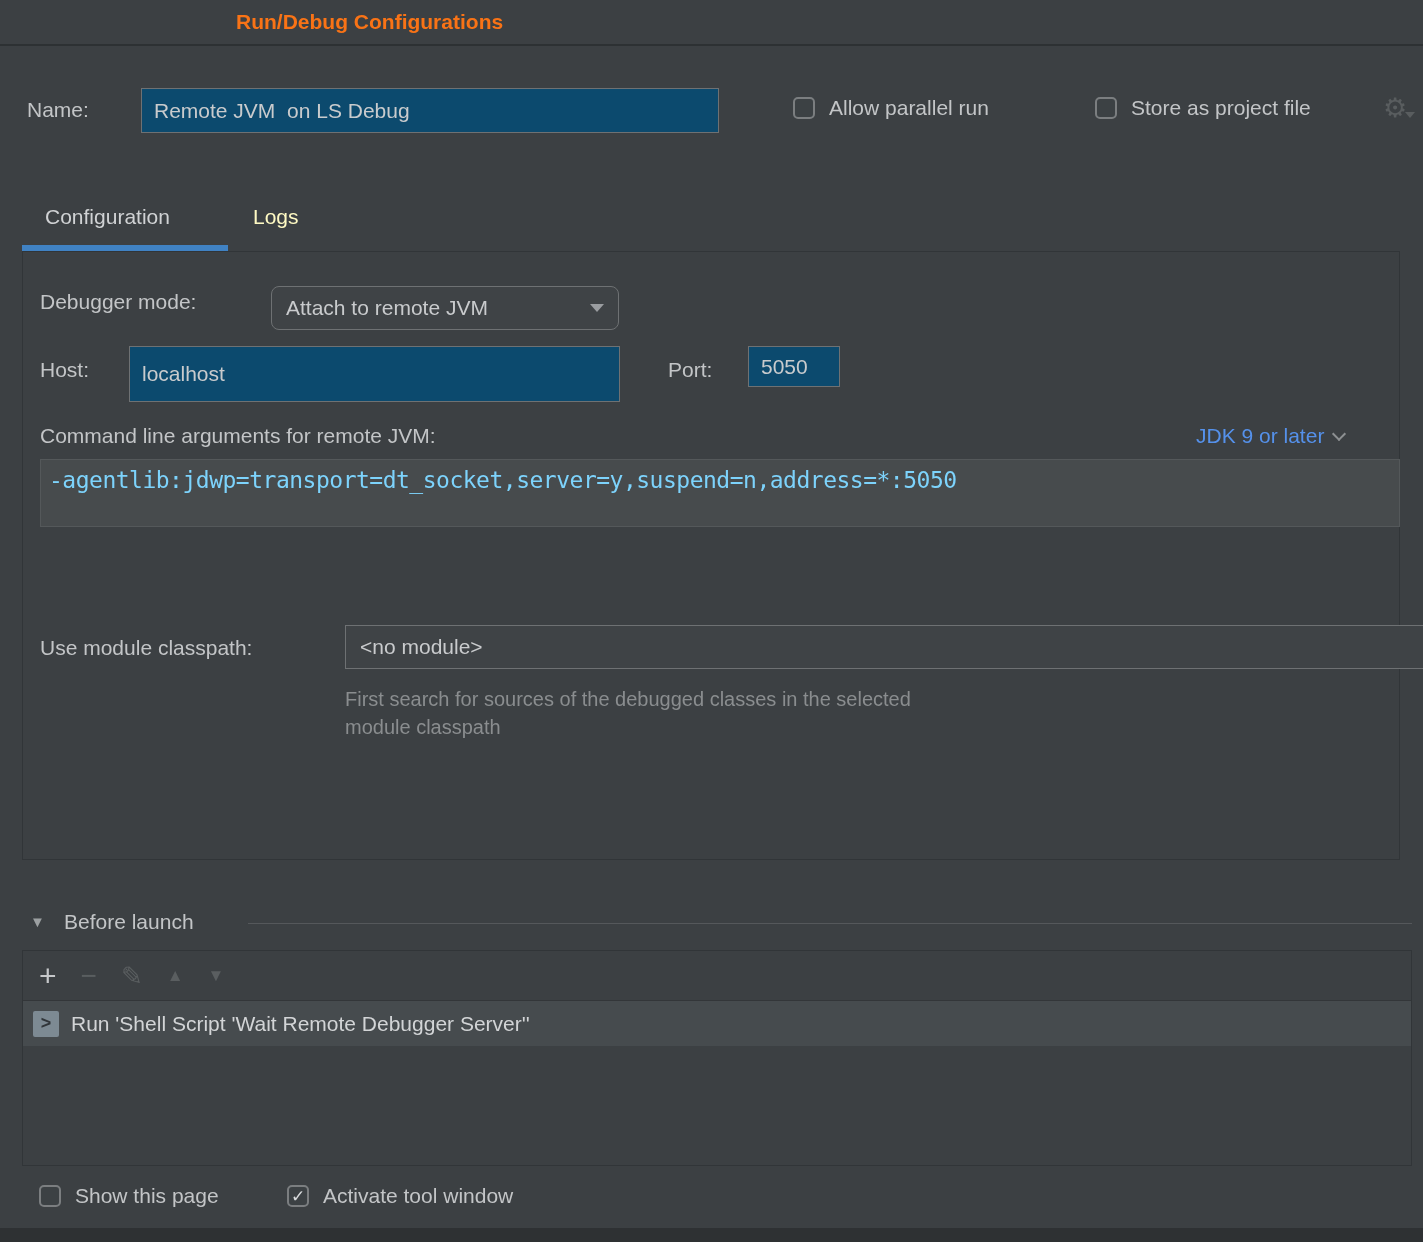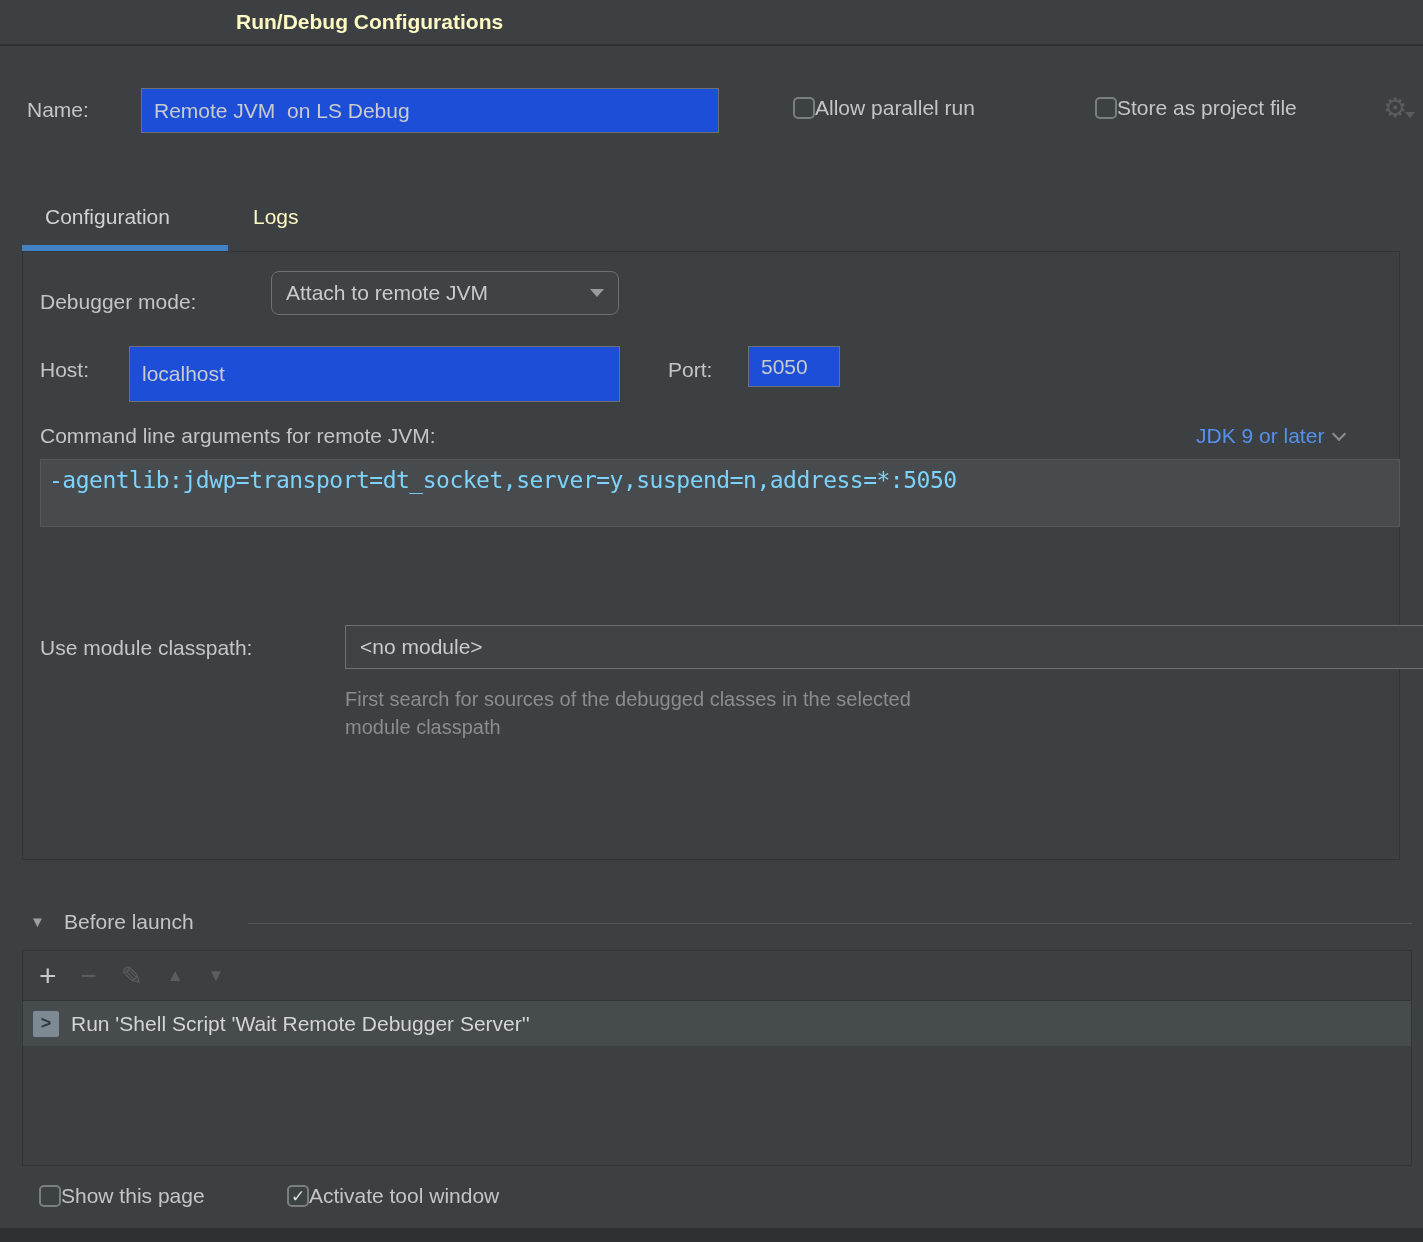--- a/index.html
+++ b/index.html
@@ -7,40 +7,40 @@
   #root {
     position:relative; width:1423px; height:1242px;
     background:#3c4043; overflow:hidden;
     font-family:"Liberation Sans", sans-serif;
     color:#c2c4c6;
   }
   .abs { position:absolute; }
   .label { font-size:21px; color:#c3c5c7; white-space:pre; }
   .dim { color:#8a8d8f; }
   .field {
-    background:#1d4ed8; border:1px solid #6e7173;
+    background:#0c4a6e; border:1px solid #6e7173;
     color:#c9cbcd; font-size:21px; display:flex; align-items:center;
     padding:0 12px; white-space:pre;
   }
   .dropdown {
     background:#3f4346; border:1.5px solid #6e7173; border-radius:8px;
     color:#c9cbcd; font-size:21px; display:flex; align-items:center;
     padding:0 14px; justify-content:space-between;
   }
   .tri-down {
     width:0; height:0; border-left:7px solid transparent;
     border-right:7px solid transparent; border-top:8px solid #9a9da0;
   }
   .checkbox {
     width:22px; height:22px; border:2px solid #7b7e80; border-radius:5px;
     background:#41454830; display:inline-flex; align-items:center; justify-content:center;
     flex:0 0 auto;
   }
   .checkbox .tick { font-size:17px; color:#d9dbdd; line-height:1; }
-  .cbrow { display:flex; align-items:center; font-size:21px; color:#c3c5c7; }
+  .cbrow { display:flex; align-items:center; gap:14px; font-size:21px; color:#c3c5c7; }
   .titlebar-line { left:0; top:44px; width:1423px; height:2px; background:#2d3133; }
   .panel { border:1px solid #313538; }
   .mono {
     font-family:"DejaVu Sans Mono","Liberation Mono",monospace;
     font-size:23px; color:#7dd3fc; letter-spacing:-0.5px;
   }
   .link { color:#5591eb; font-size:21px; }
   .chev {
     display:inline-block; width:10px; height:10px;
     border-right:2.5px solid #8d9092; border-bottom:2.5px solid #8d9092;
@@ -56,21 +56,21 @@
     display:inline-flex; align-items:center; justify-content:center;
     color:#31363a; font-weight:bold; font-size:18px; flex:0 0 auto;
   }
   .hline { height:1px; background:#55585b; }
 </style>
 </head>
 <body>
 
 <div id="root">
 
-  <div class="abs" style="left:236px; top:10px; font-size:21px; font-weight:bold; color:#fef9c3;">Run/Debug Configurations</div>
+  <div class="abs" style="left:236px; top:10px; font-size:21px; font-weight:bold; color:#f97316;">Run/Debug Configurations</div>
   <div class="abs titlebar-line"></div>
 
   <div class="abs label" style="left:27px; top:98px;">Name:</div>
   <div class="abs field" style="left:141px; top:88px; width:578px; height:45px;">
     <span>Remote JVM  on LS Debug</span>
   </div>
 
   <div class="abs cbrow" style="left:793px; top:96px;">
     <span class="checkbox"></span>
     <span>Allow parallel run</span>
@@ -82,21 +82,21 @@
   </div>
   <div class="abs" style="left:1383px; top:92px; font-size:27px; color:#595d5f;">⚙<span style="position:absolute; left:22px; top:20px; width:0; height:0; border-left:5px solid transparent; border-right:5px solid transparent; border-top:6px solid #595d5f;"></span></div>
 
   <div class="tab active" style="left:45px;">Configuration</div>
   <div class="tab inactive" style="left:253px;">Logs</div>
   <div class="abs tab-underline" style="left:22px; top:245px; width:206px;"></div>
 
   <div class="abs panel" style="left:22px; top:251px; width:1378px; height:609px;"></div>
 
   <div class="abs label" style="left:40px; top:290px;">Debugger mode:</div>
-  <div class="abs dropdown" style="left:271px; top:271px; width:348px; height:44px;">
+  <div class="abs dropdown" style="left:271px; top:286px; width:348px; height:44px;">
     <span>Attach to remote JVM</span>
     <span class="tri-down"></span>
   </div>
 
   <div class="abs label" style="left:40px; top:358px;">Host:</div>
   <div class="abs field" style="left:129px; top:346px; width:491px; height:56px;">
     <span>localhost</span>
   </div>
   <div class="abs label" style="left:668px; top:358px;">Port:</div>
   <div class="abs field" style="left:748px; top:346px; width:92px; height:41px;">

